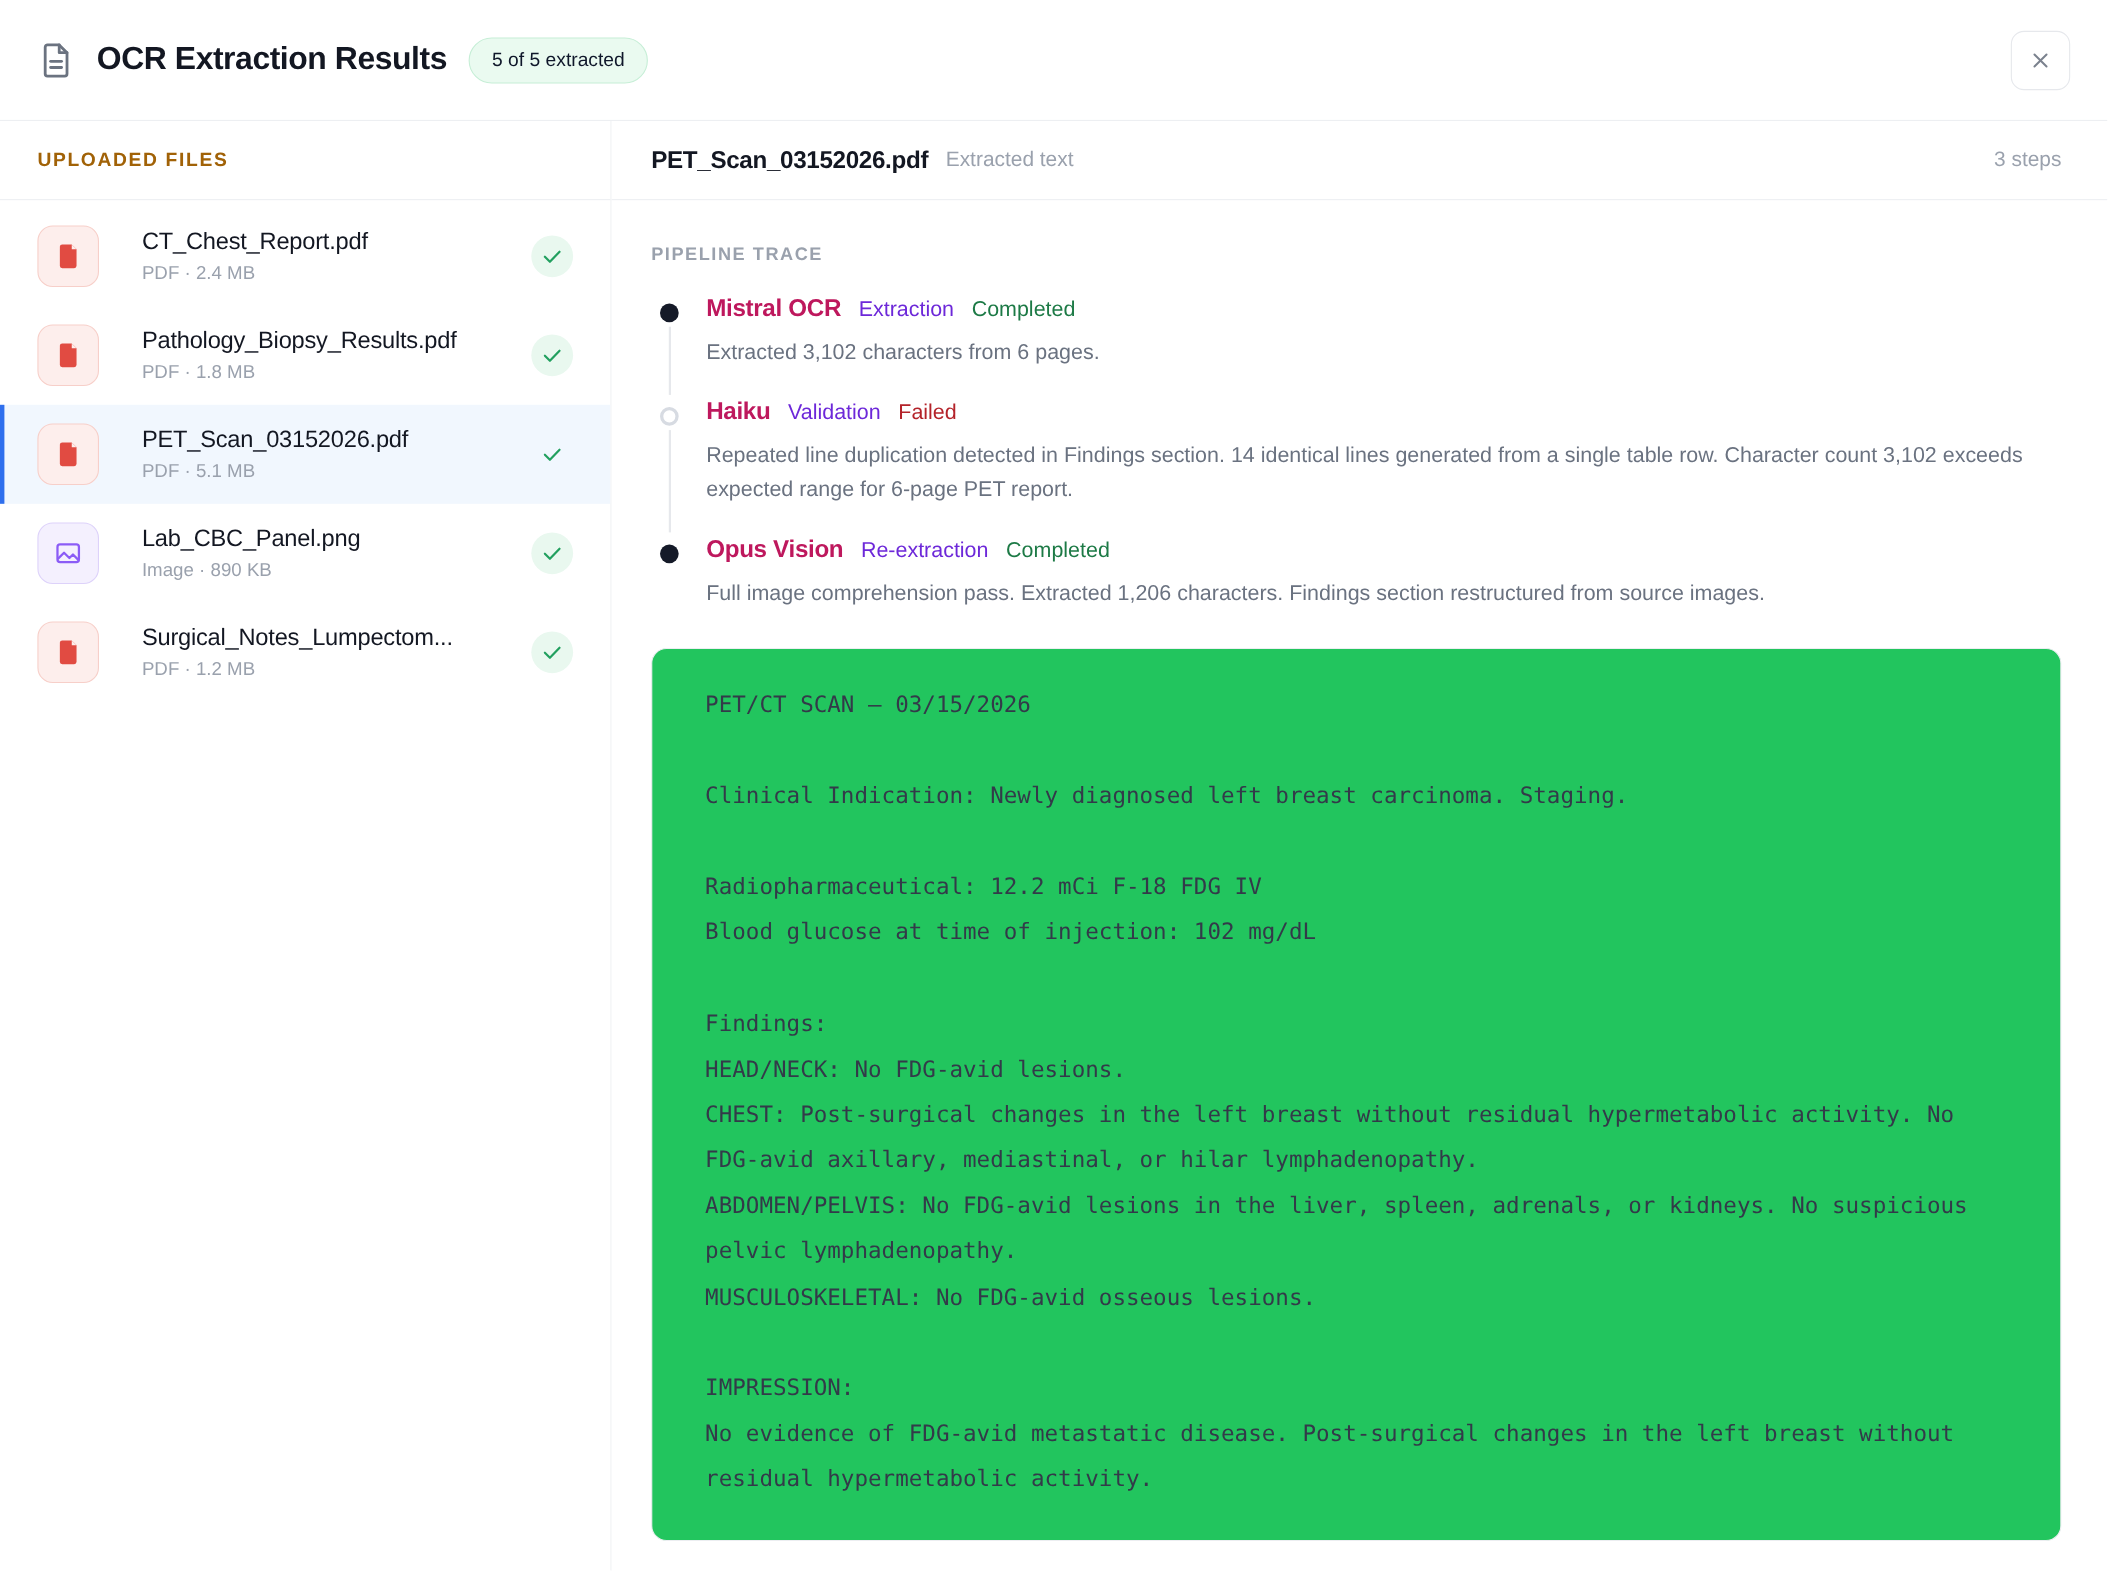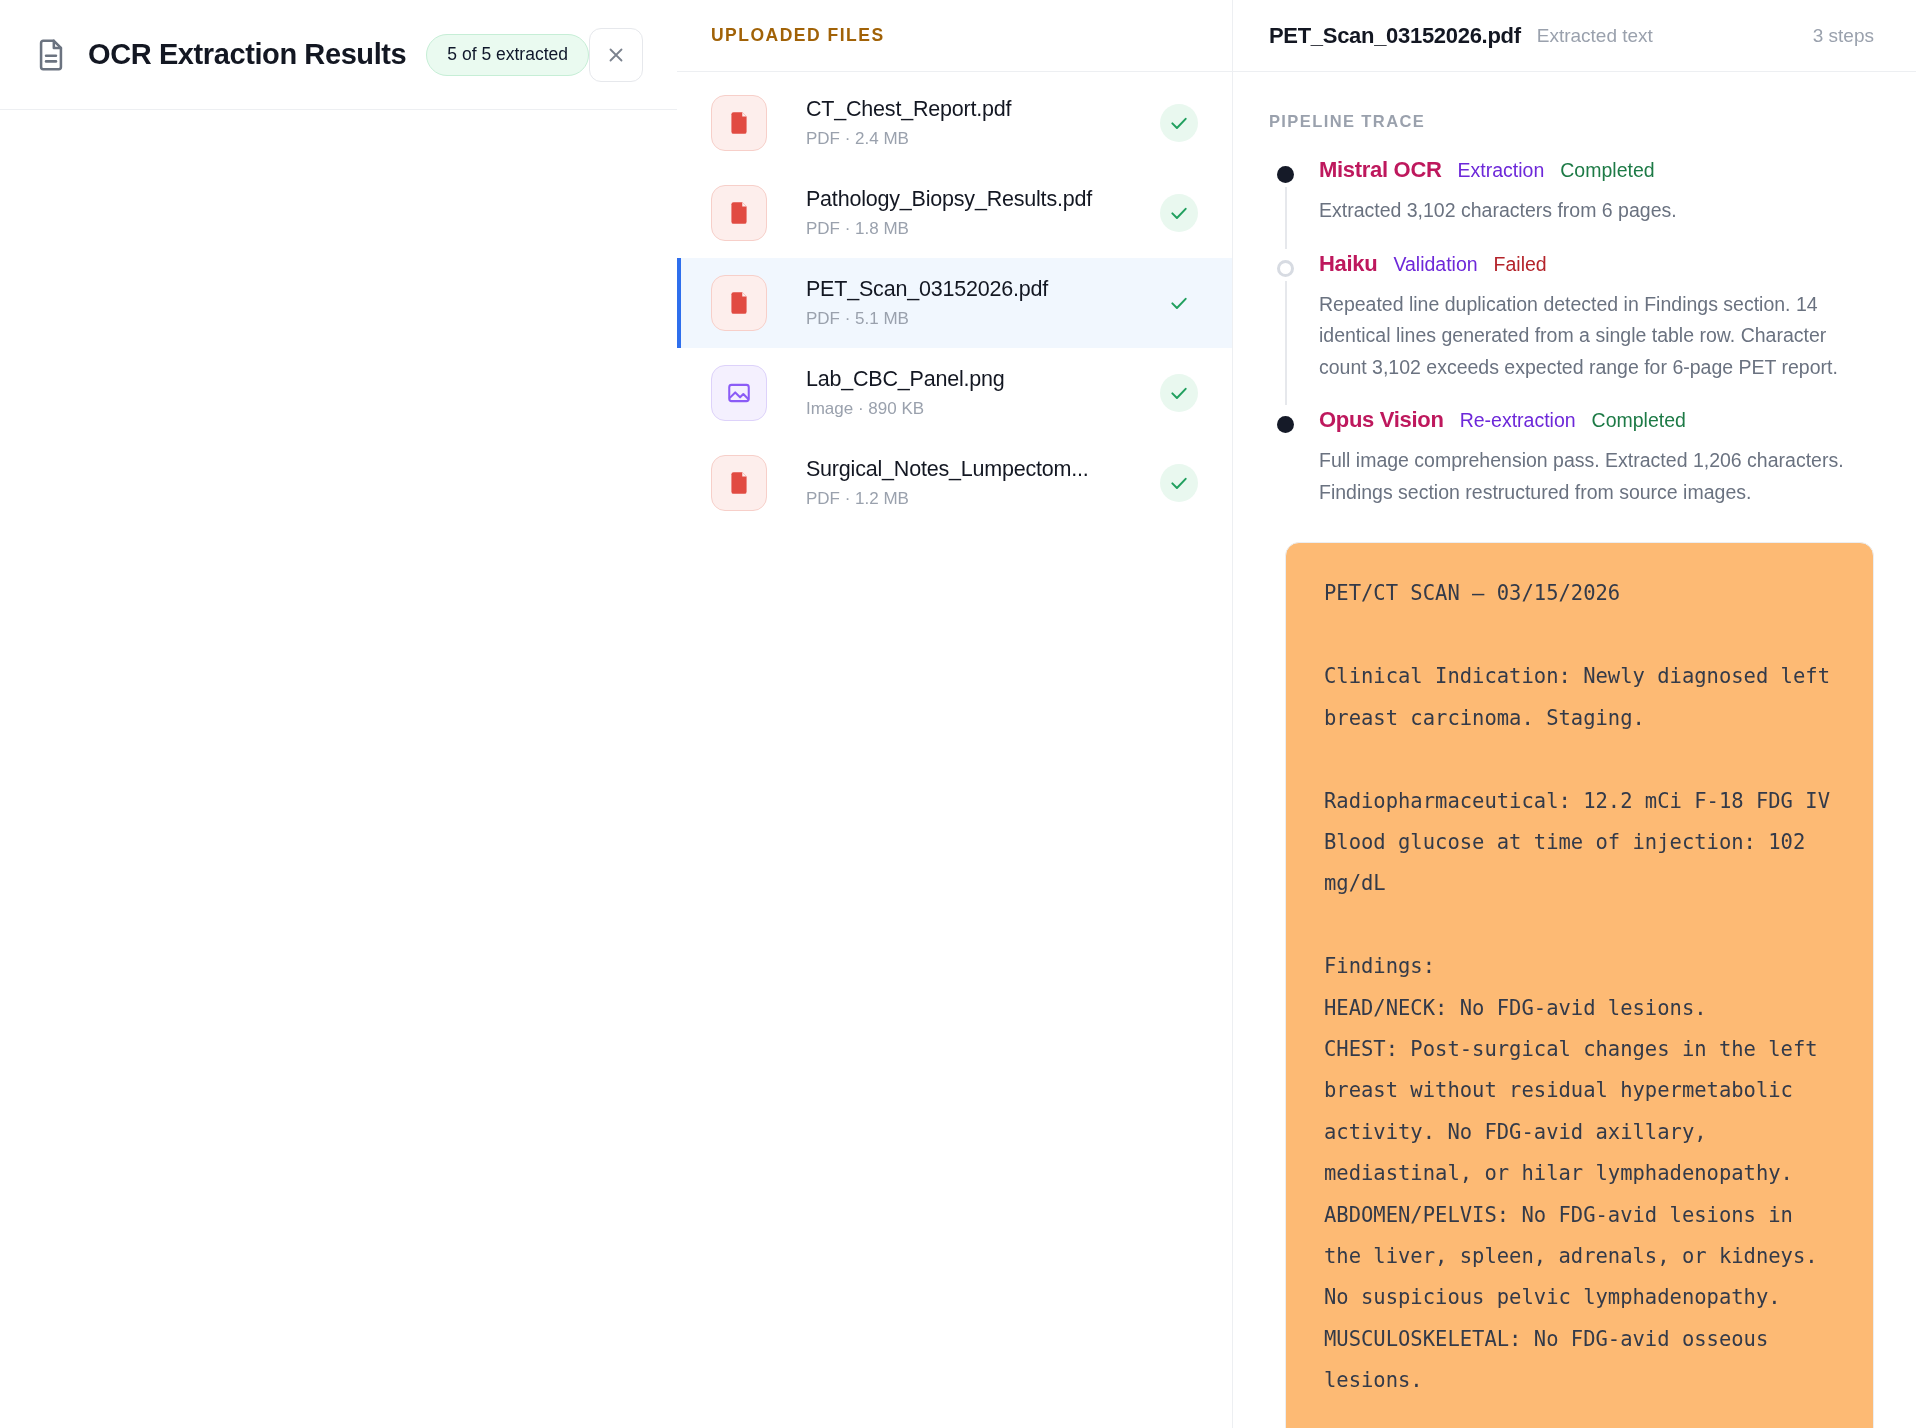--- a/index.html
+++ b/index.html
@@ -9,21 +9,21 @@
     font-family: "Liberation Sans", sans-serif;
     -webkit-font-smoothing: antialiased;
   }
   .app {
     position: relative;
     width: 1916px; height: 1428px;
     background: #ffffff;
     border-radius: 26px;
     overflow: hidden;
     display: flex;
-    flex-direction: row;
+    flex-direction: column;
   }
 
   
   .header {
     height: 110px;
     flex: 0 0 110px;
     display: flex;
     align-items: center;
     padding: 0 34px 0 34px;
     border-bottom: 1px solid #edeff2;
@@ -172,26 +172,25 @@
   .step-status.completed { color: #1d7a46; }
   .step-status.failed { color: #b4232a; }
   .step-desc {
     font-size: 19.5px; line-height: 1.62; color: #6a7280;
     max-width: 1250px;
   }
 
   
   .text-panel {
     margin-top: 34px;
-    background: #fdba74;
+    background: #22c55e;
     border: 1px solid #eceef1;
     border-radius: 14px;
-    padding: 30px 38px 34px;
+    padding: 30px 48px 34px;
     overflow: hidden;
-    margin-left: 16px;
   }
   .text-panel pre {
     font-family: "DejaVu Sans Mono", monospace;
     font-size: 20.5px;
     line-height: 2.02;
     color: #333a49;
     white-space: pre-wrap;
     word-break: normal;
     overflow-wrap: break-word;
   }

